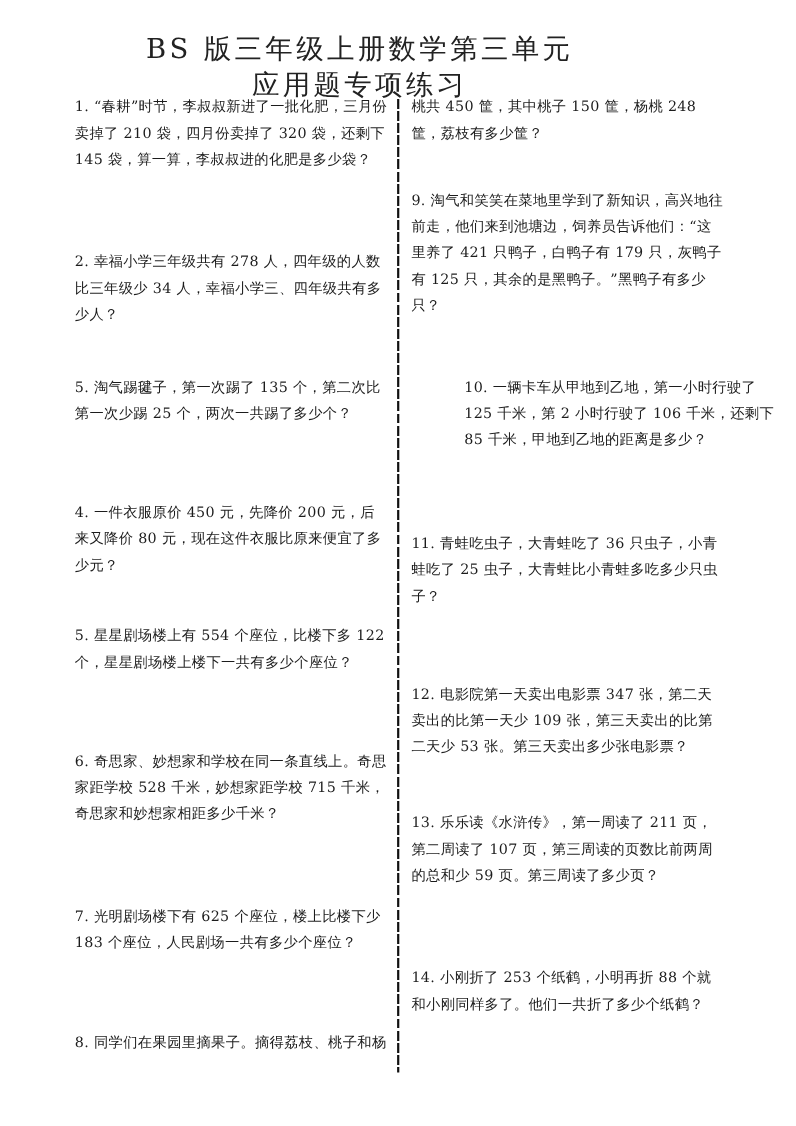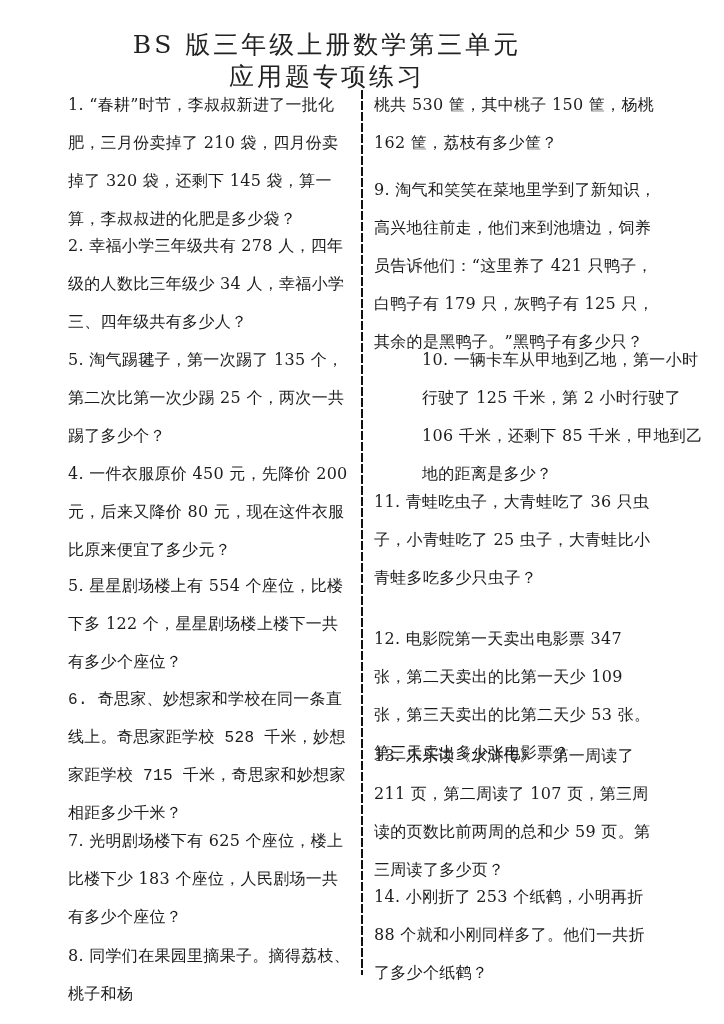--- a/index.html
+++ b/index.html
@@ -13,48 +13,48 @@
     font-size: 25px; letter-spacing: 3px; color: #222;
     font-weight: normal;
   }
   .title.l1 { top: 28px; }
   .title.l2 { top: 60px; }
   .divider {
     position: absolute; left: 361px; top: 90px; width: 2px; height: 885px;
     background: repeating-linear-gradient(to bottom, #111 0px, #111 9px, #fff 9px, #fff 11px);
   }
   .q {
-    position: absolute; font-size: 16px; line-height: 38px;
+    position: absolute; font-size: 13px; line-height: 24px;
     letter-spacing: 0.3px; color: #1c1c1c;
   }
   .left { left: 68px; width: 285px; }
   .right { left: 374px; width: 285px; }
 </style>
 </head>
 <body>
 
 <div>
   <div class="title l1">BS 版三年级上册数学第三单元</div>
   <div class="title l2">应用题专项练习</div>
 
   <div class="divider"></div>
 
   <div>
     <div class="q left" style="top:86px;">1. “春耕”时节，李叔叔新进了一批化肥，三月份卖掉了 210 袋，四月份卖掉了 320 袋，还剩下 145 袋，算一算，李叔叔进的化肥是多少袋？</div>
     <div class="q left" style="top:227px;">2. 幸福小学三年级共有 278 人，四年级的人数比三年级少 34 人，幸福小学三、四年级共有多少人？</div>
     <div class="q left" style="top:341px;">5. 淘气踢毽子，第一次踢了 135 个，第二次比第一次少踢 25 个，两次一共踢了多少个？</div>
     <div class="q left" style="top:455px;">4. 一件衣服原价 450 元，先降价 200 元，后来又降价 80 元，现在这件衣服比原来便宜了多少元？</div>
     <div class="q left" style="top:567px;">5. 星星剧场楼上有 554 个座位，比楼下多 122 个，星星剧场楼上楼下一共有多少个座位？</div>
-    <div class="q left" style="top:681px;font-family:Liberation Mono, monospace;">6. 奇思家、妙想家和学校在同一条直线上。奇思家距学校 528 千米，妙想家距学校 715 千米，奇思家和妙想家相距多少千米？</div>
+    <div class="q left" style="top:681px;">6. 奇思家、妙想家和学校在同一条直线上。奇思家距学校 528 千米，妙想家距学校 715 千米，奇思家和妙想家相距多少千米？</div>
     <div class="q left" style="top:822px;">7. 光明剧场楼下有 625 个座位，楼上比楼下少 183 个座位，人民剧场一共有多少个座位？</div>
     <div class="q left" style="top:937px;">8. 同学们在果园里摘果子。摘得荔枝、桃子和杨</div>
   </div>
 
   <div>
-    <div class="q right" style="top:86px;">桃共 530 筐，其中桃子 150 筐，杨桃 162 筐，荔枝有多少筐？</div>
+    <div class="q right" style="top:86px;">桃共 450 筐，其中桃子 150 筐，杨桃 248 筐，荔枝有多少筐？</div>
     <div class="q right" style="top:171px;">9. 淘气和笑笑在菜地里学到了新知识，高兴地往前走，他们来到池塘边，饲养员告诉他们：“这里养了 421 只鸭子，白鸭子有 179 只，灰鸭子有 125 只，其余的是黑鸭子。”黑鸭子有多少只？</div>
     <div class="q right" style="top:341px;margin-left:48px;">10. 一辆卡车从甲地到乙地，第一小时行驶了 125 千米，第 2 小时行驶了 106 千米，还剩下 85 千米，甲地到乙地的距离是多少？</div>
     <div class="q right" style="top:483px;">11. 青蛙吃虫子，大青蛙吃了 36 只虫子，小青蛙吃了 25 虫子，大青蛙比小青蛙多吃多少只虫子？</div>
     <div class="q right" style="top:596px;margin-top:24px;">12. 电影院第一天卖出电影票 347 张，第二天卖出的比第一天少 109 张，第三天卖出的比第二天少 53 张。第三天卖出多少张电影票？</div>
     <div class="q right" style="top:737px;">13. 乐乐读《水浒传》，第一周读了 211 页，第二周读了 107 页，第三周读的页数比前两周的总和少 59 页。第三周读了多少页？</div>
     <div class="q right" style="top:878px;">14. 小刚折了 253 个纸鹤，小明再折 88 个就和小刚同样多了。他们一共折了多少个纸鹤？</div>
   </div>
 </div>
 
 </body></html>

